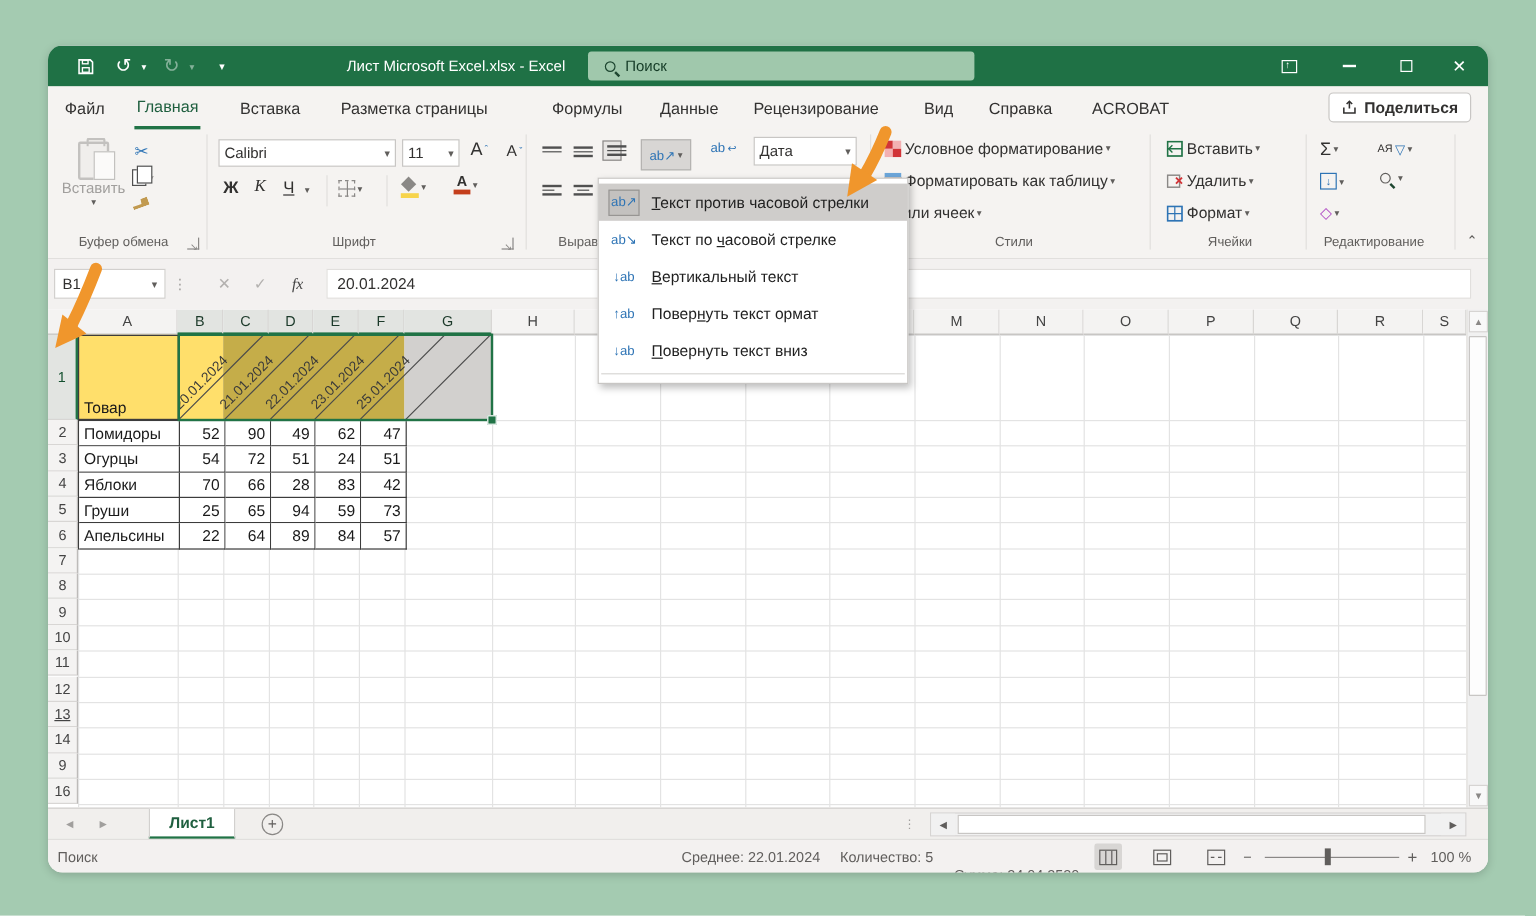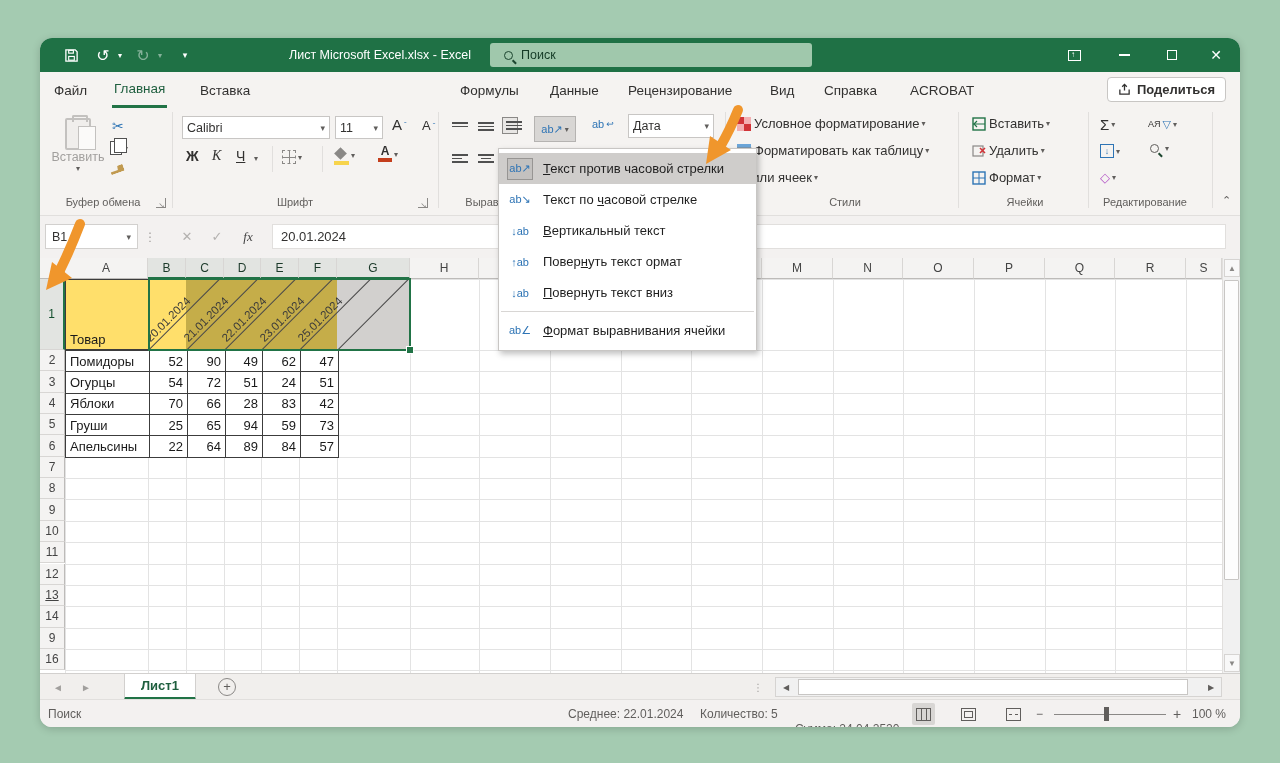--- a/index.html
+++ b/index.html
@@ -174,20 +174,21 @@
     <div class="tb-ico winctl" style="right:52px;">
         <span class="maxbox"></span>
       </div>
     <div class="tb-ico winctl" style="right:8px;font-size:14px;">✕</div>
   </div>
 
   <div id="tabrow">
     <span class="rtab" style="left:12px;">Файл</span>
     <span class="rtab active" style="left:72px;">Главная</span>
     <span class="rtab" style="left:158px;">Вставка</span>
+    <span class="rtab" style="left:242px;">Разметка страницы</span>
     <span class="rtab" style="left:418px;">Формулы</span>
     <span class="rtab" style="left:508px;">Данные</span>
     <span class="rtab" style="left:586px;">Рецензирование</span>
     <span class="rtab" style="left:728px;">Вид</span>
     <span class="rtab" style="left:782px;">Справка</span>
     <span class="rtab" style="left:868px;">ACROBAT</span>
     <div id="share-btn">
       <svg width="13" height="13" viewBox="0 0 14 14">
           <path d="M7 8V1.5M4.5 4L7 1.5 9.5 4" stroke="#323130" stroke-width="1.4" fill="none"></path>
           <path d="M2 7v5h10V7" stroke="#323130" stroke-width="1.4" fill="none"></path>
@@ -543,24 +544,20 @@
     </div>
     <div class="mi">
       <span class="mi-ico">↑ab</span>
       <span><span>Повер</span><u>н</u><span>уть текст ормат</span></span>
     </div>
     <div class="mi">
       <span class="mi-ico">↓ab</span>
       <span><u>П</u><span>овернуть текст вниз</span></span>
     </div>
     <div class="msep"></div>
-    <div class="mi">
-      <span class="mi-ico">ab∠</span>
-      <span><u>Ф</u><span>ормат выравнивания ячейки</span></span>
-    </div>
   </div>
 
   <div id="sheetbar">
     <div class="nav-arr" style="left:6px;">◄</div>
     <div class="nav-arr" style="left:34px;">►</div>
     <div id="sheet-tab">Лист1</div>
     <div id="add-sheet">+</div>
     <div class="nav-arr vdots" style="left:706px;">⋮</div>
     <div id="hscroll">
       <div class="hs-btn" style="left:0;">◀</div>

